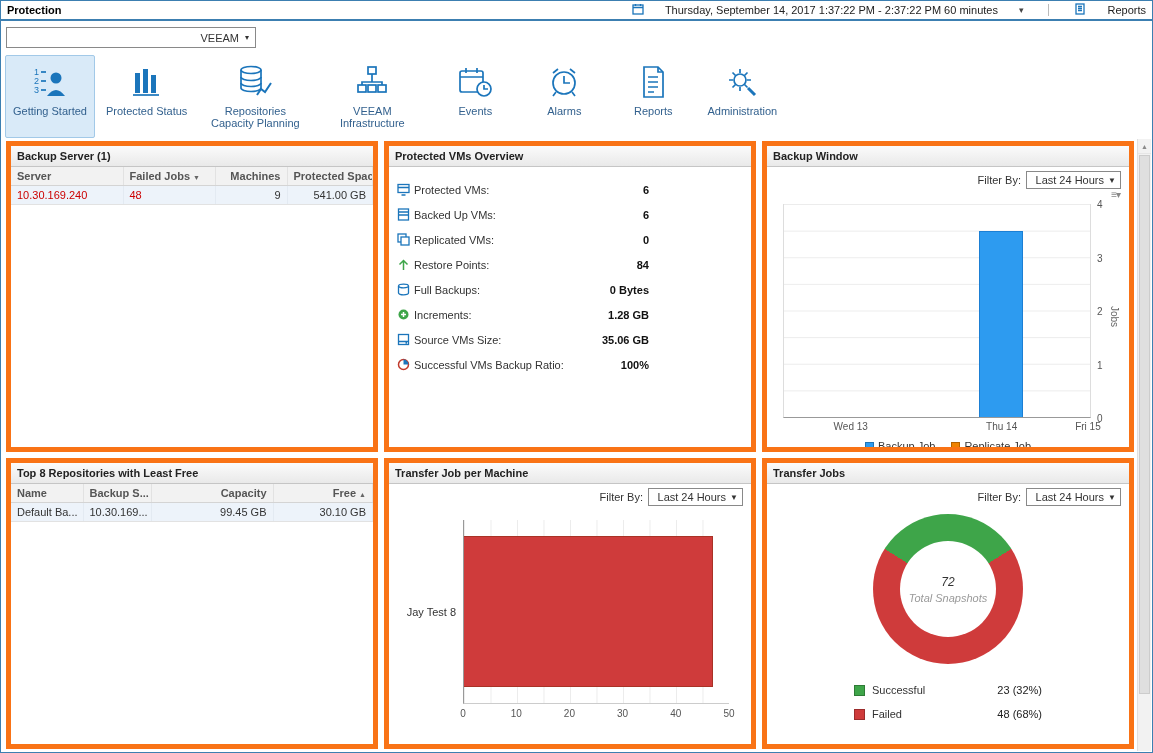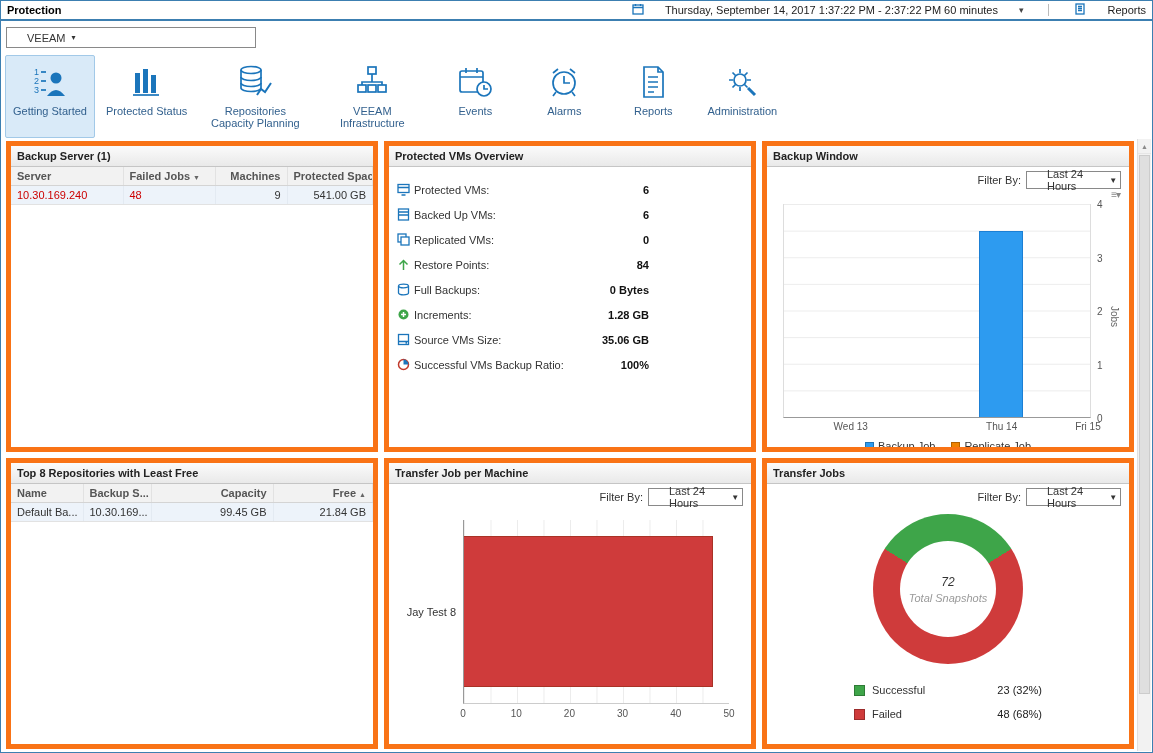--- a/index.html
+++ b/index.html
@@ -11,21 +11,21 @@
   }
   
   .topbar { height: 18px; display: flex; justify-content: space-between; align-items: center; padding: 0 6px; }
   .tb-title { font-weight: bold; color: #000; }
   .tb-right { display: flex; align-items: center; gap: 21px; color: #222; white-space: nowrap; }
   .vsep { width: 1px; height: 12px; background: #bbb; margin: 0 4px; }
   .caret { font-size: 9px; color: #444; cursor: pointer; }
   .accent-line { height: 2px; background: #3c7fb1; }
   
   .scope-row { padding: 6px 5px 4px; }
-  .combo { width: 250px; height: 21px; border: 1px solid #898989; background: #fff; display: flex; align-items: center; justify-content: flex-start; padding-left: 20px; cursor: pointer; }
+  .combo { width: 250px; height: 21px; border: 1px solid #898989; background: #fff; display: flex; align-items: center; justify-content: flex-end; padding-left: 8px; cursor: pointer; }
   .combo-btn { width: 16px; text-align: center; font-size: 8px; color: #333; }
   .combo.small { width: 95px; height: 18px; }
   
   .toolbar { display: flex; align-items: stretch; padding: 3px 4px 2px; gap: 3px; height: 88px; }
   .tb-item { display: flex; flex-direction: column; align-items: center; padding: 6px 7px 2px; min-width: 86px; max-width: 114px; border: 1px solid transparent; border-radius: 2px; color: #33618e; cursor: pointer; text-align: center; }
   .tb-item.selected { background: #d9eaf8; border-color: #a2c9e8; }
   .tb-icon { height: 40px; display: flex; align-items: center; justify-content: center; }
   .tb-label { line-height: 12px; margin-top: 3px; }
   
   .main { position: absolute; top: 138px; bottom: 1px; left: 1px; right: 15px; padding: 2px 3px 2px 4px; }
@@ -375,21 +375,21 @@
             <th style="width:68px"><span>Backup S...</span></th>
             <th class="num" style="width:122px"><span>Capacity</span></th>
             <th class="num"><span>Free</span><span class="sort-ic">▲</span></th>
           </tr>
         </thead>
         <tbody>
           <tr>
             <td>Default Ba...</td>
             <td>10.30.169...</td>
             <td class="num">99.45 GB</td>
-            <td class="num">21.84 GB</td>
+            <td class="num">30.10 GB</td>
           </tr>
         </tbody>
       </table>
     </section>
 
     <section class="panel">
       <div class="panel-h">Transfer Job per Machine</div>
       <div class="filter-row">
         <span class="f-label">Filter By:</span>
         <div class="combo small">

